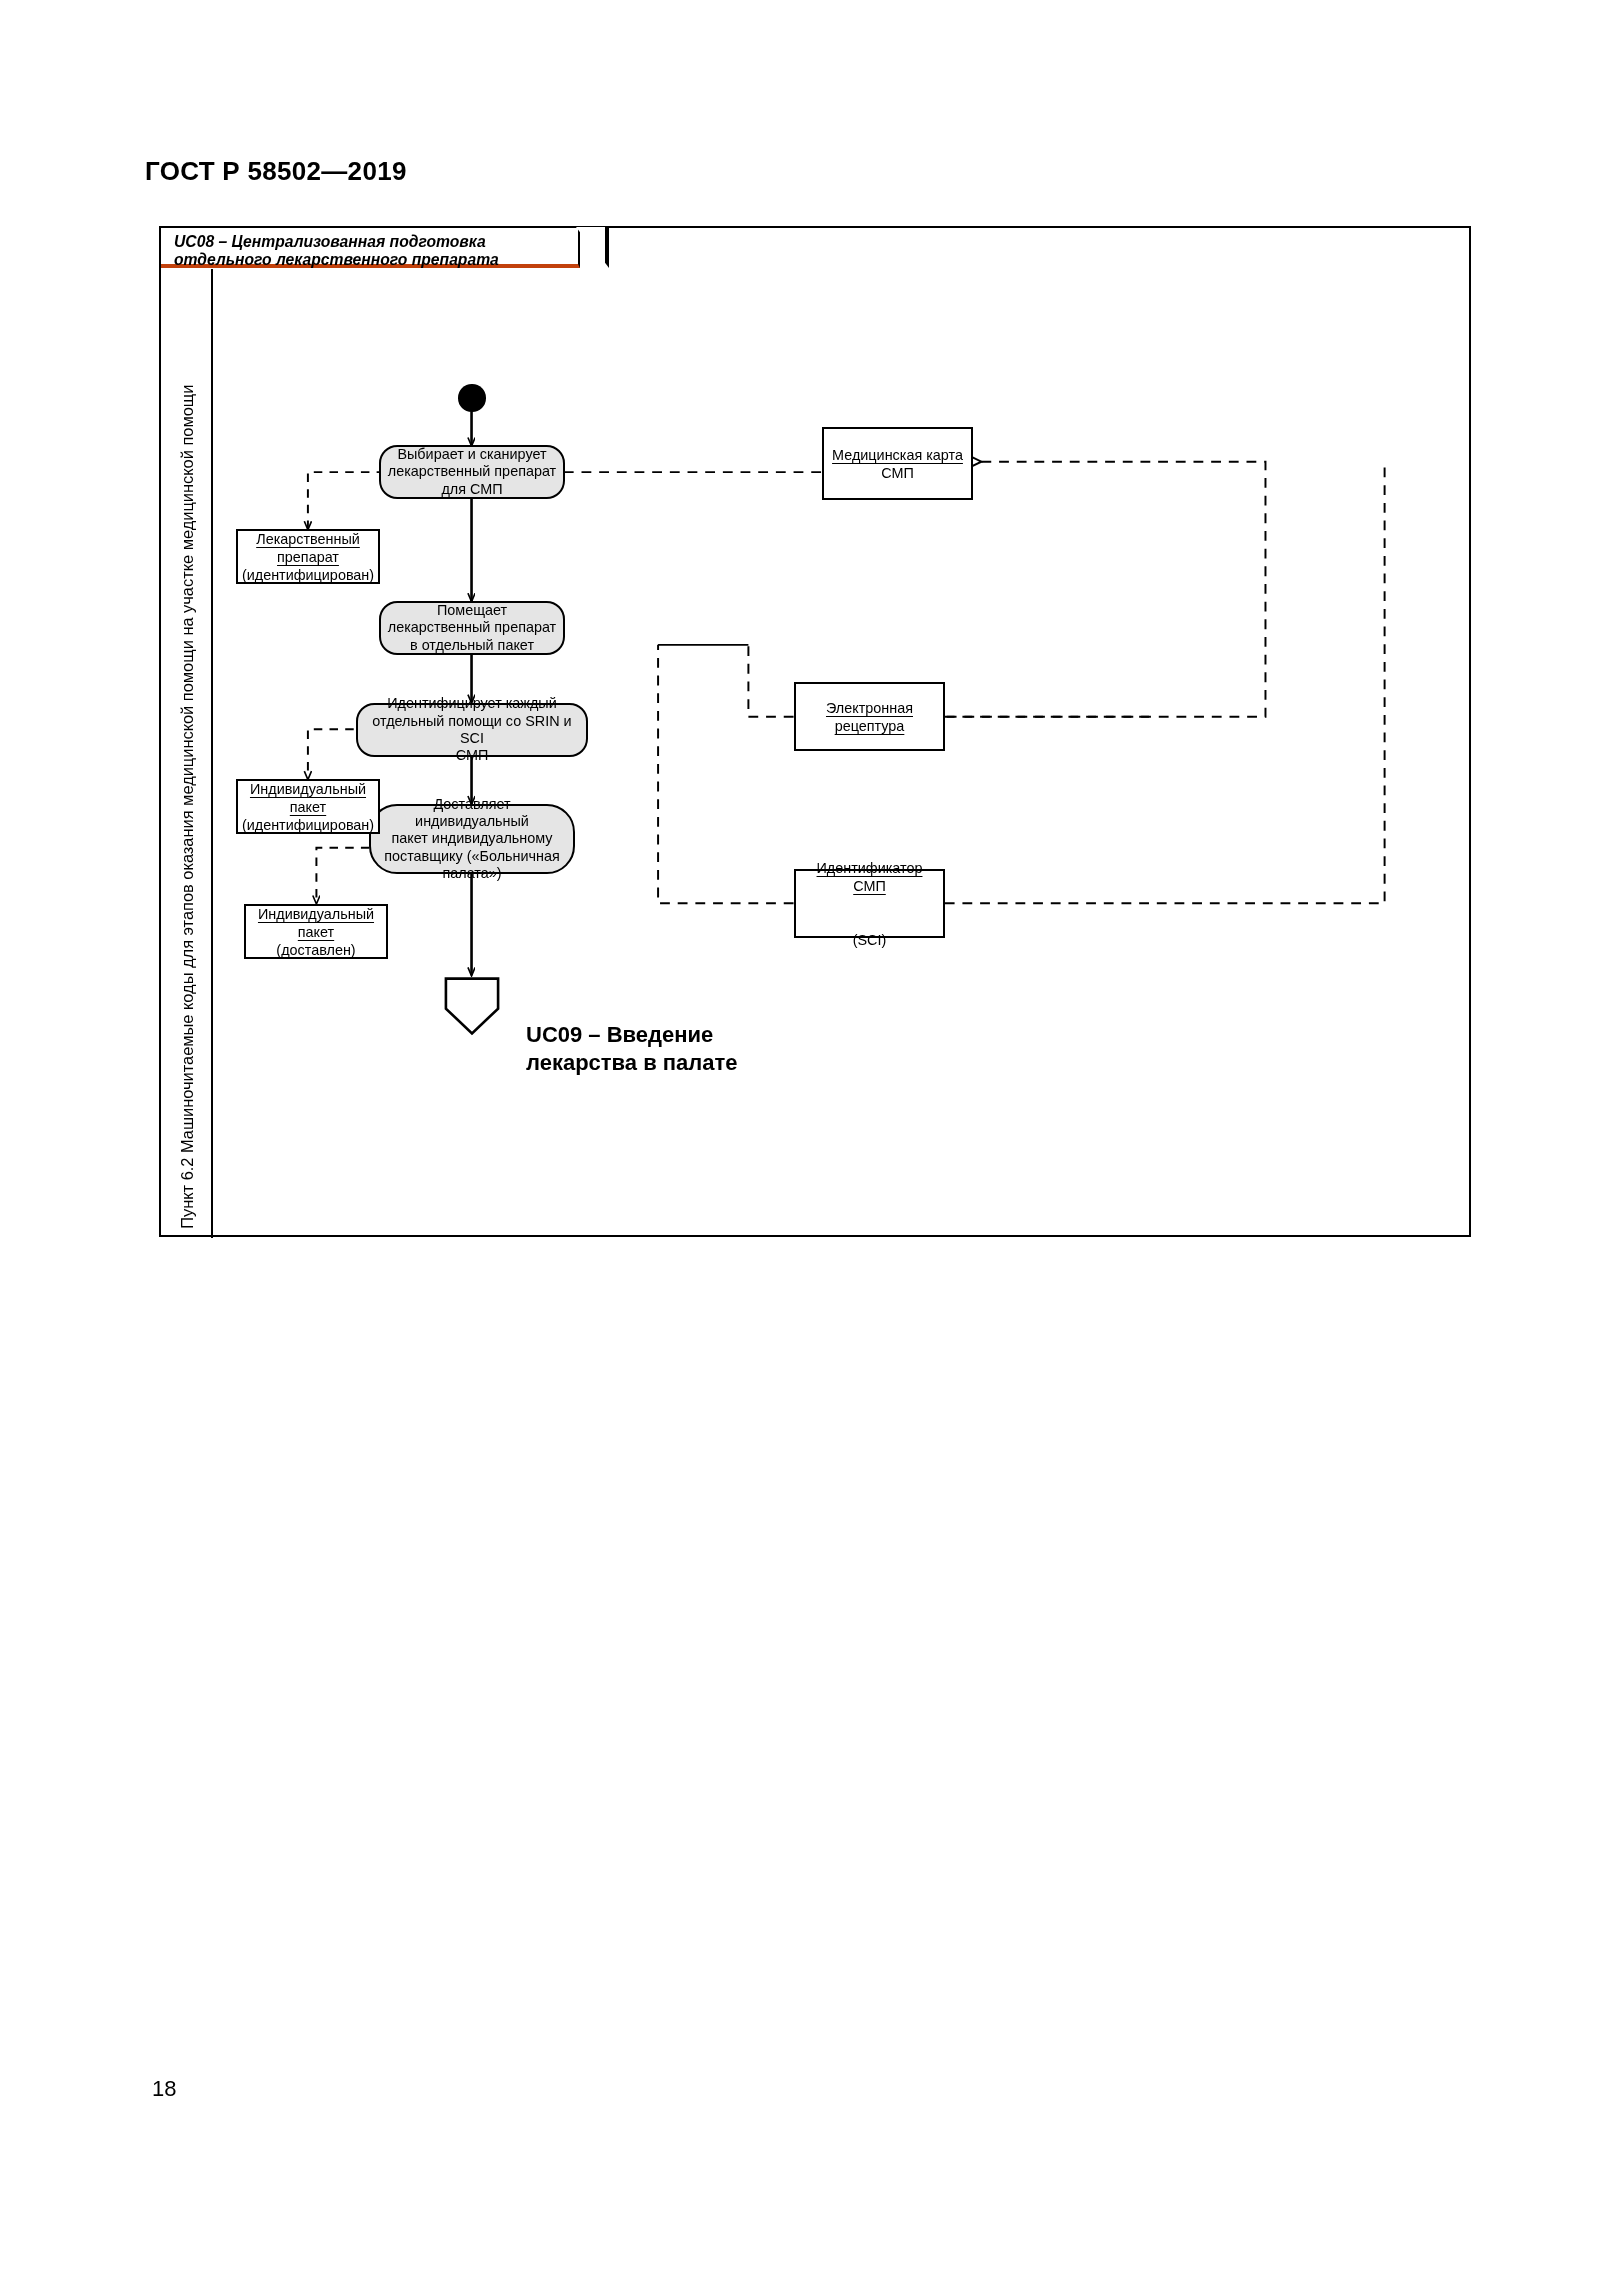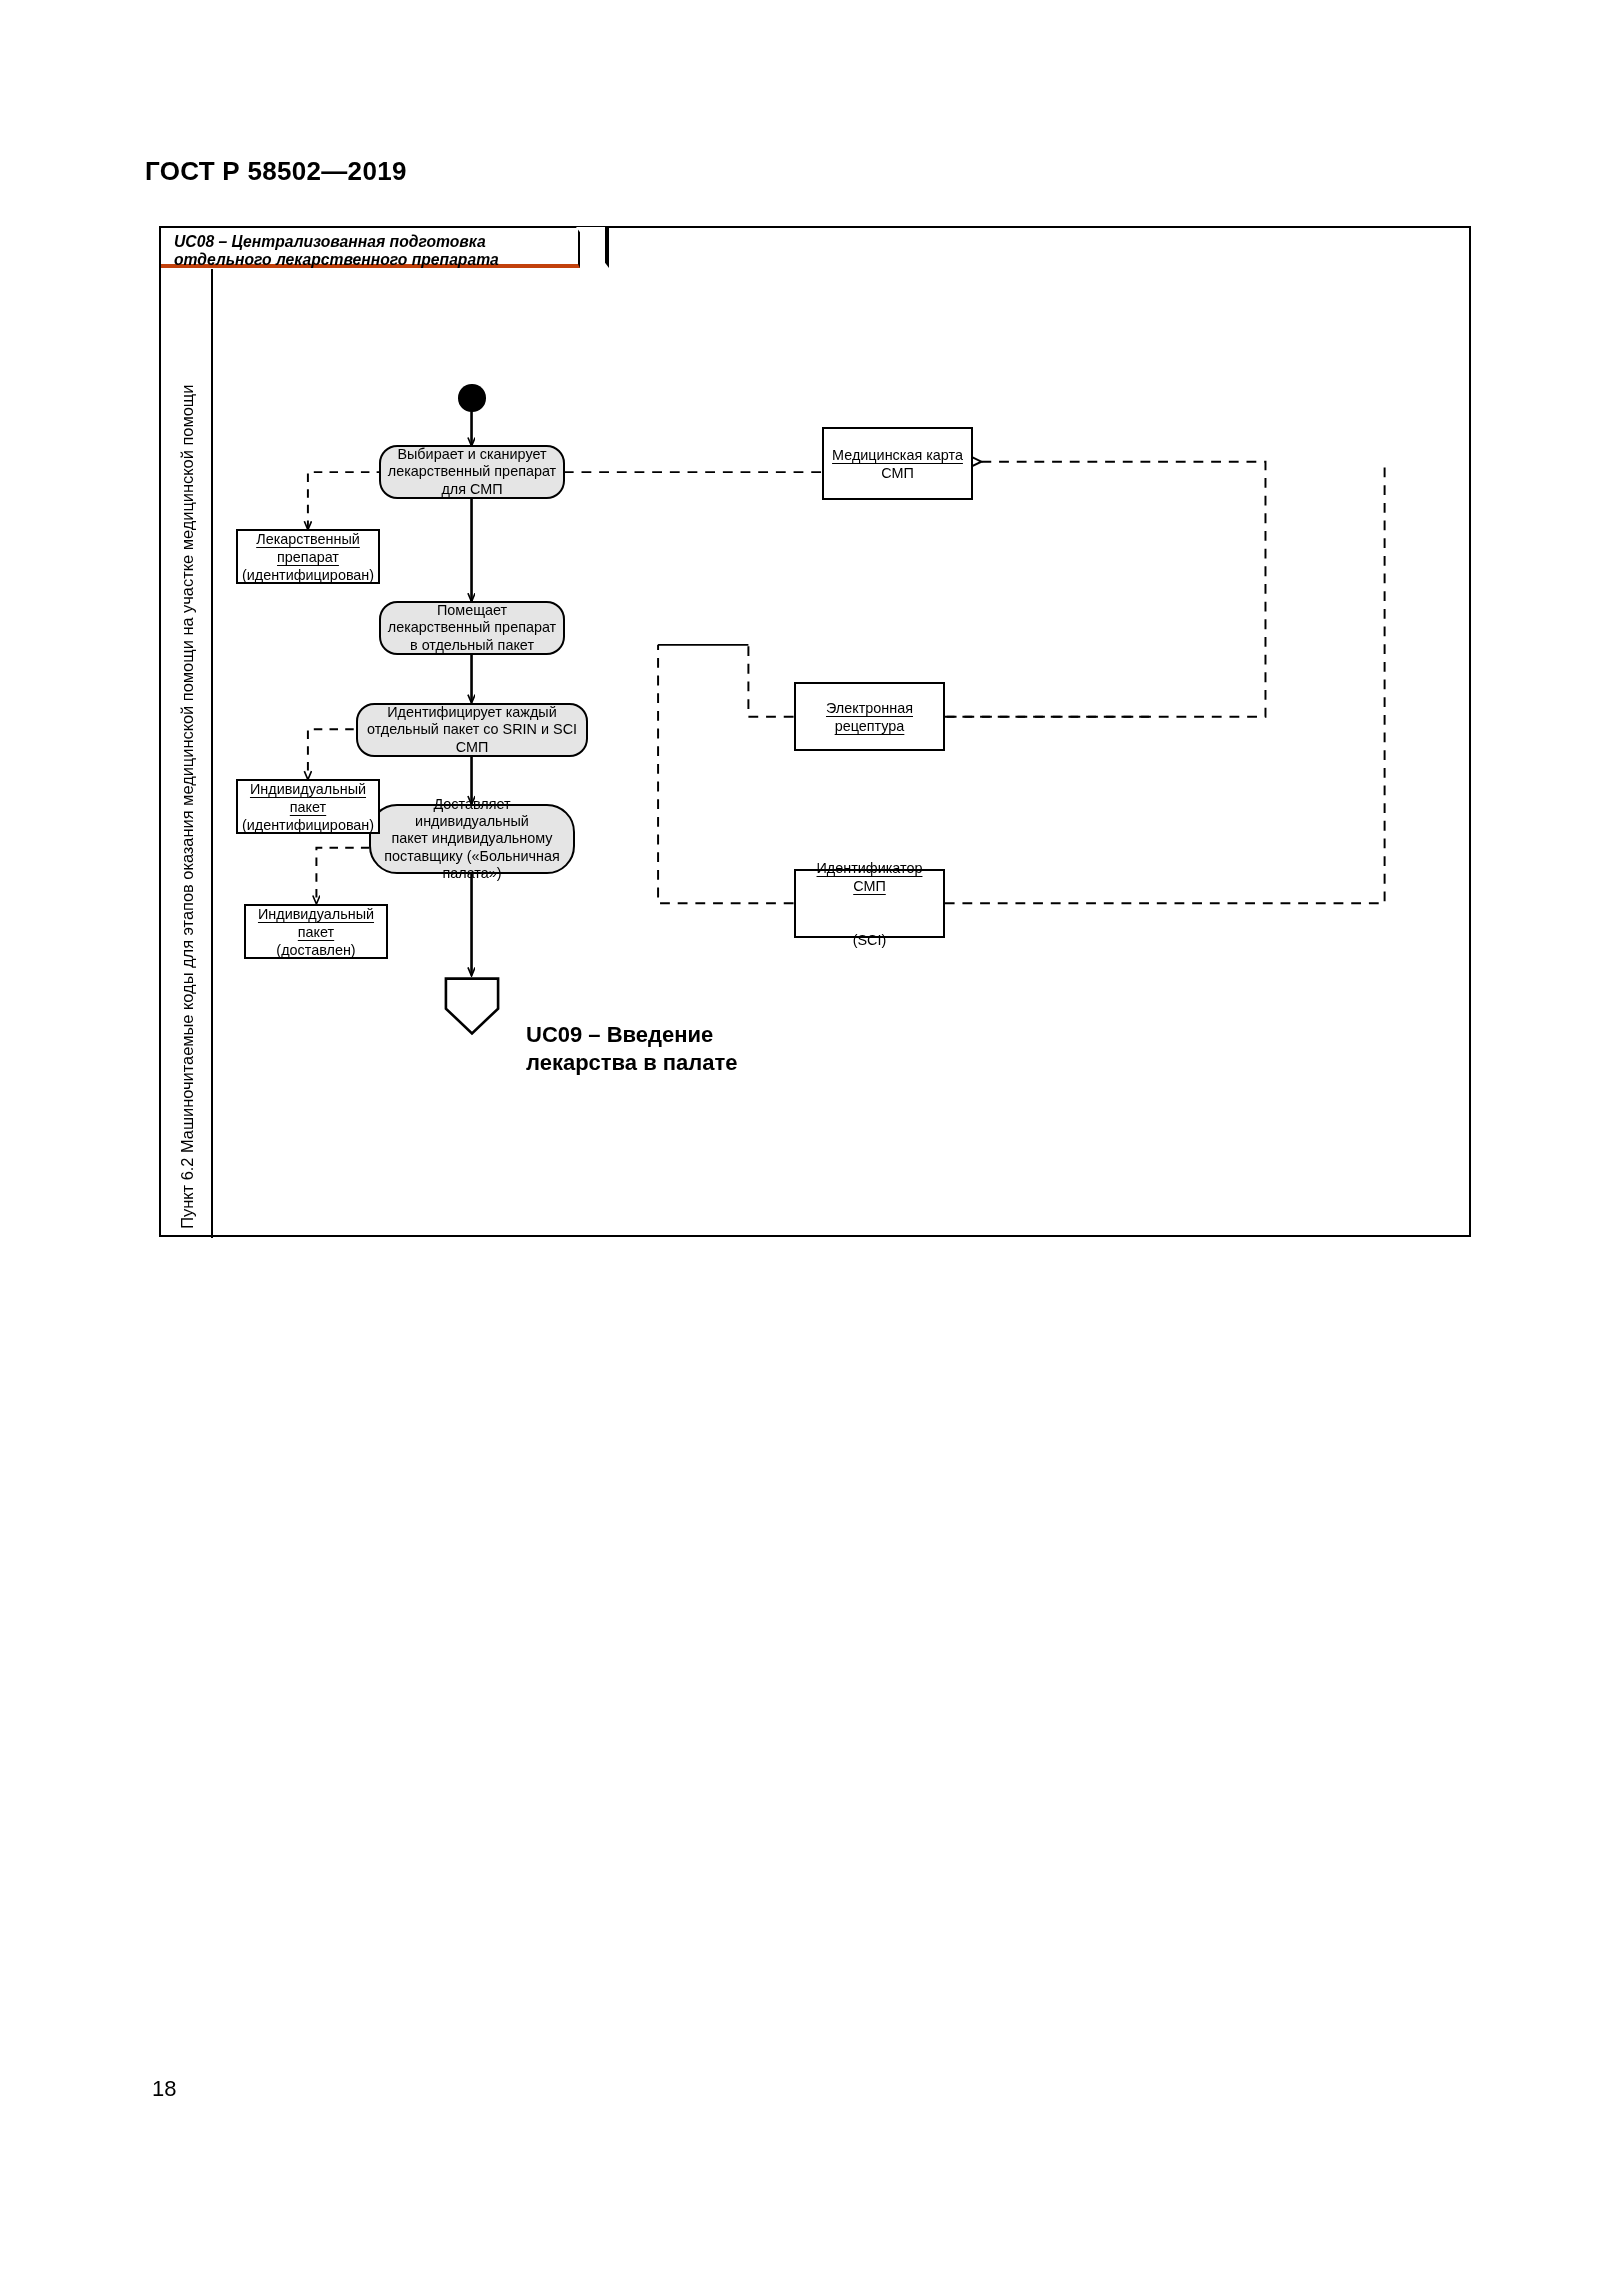--- a/index.html
+++ b/index.html
@@ -289,21 +289,21 @@
       </div>
 
       <div class="node action" style="left:166px; top:280px; width:186px; height:54px;">
         <div>Помещает</div>
         <div>лекарственный препарат</div>
         <div>в отдельный пакет</div>
       </div>
 
       <div class="node action" style="left:143px; top:382px; width:232px; height:54px;">
         <div>Идентифицирует каждый</div>
-        <div>отдельный пакет со SRIN и SCI</div>
+        <div>отдельный помощи со SRIN и SCI</div>
         <div>СМП</div>
       </div>
 
       <div class="node action" style="left:156px; top:483px; width:206px; height:70px;border-radius:28px;">
         <div>Доставляет индивидуальный</div>
         <div>пакет индивидуальному</div>
         <div>поставщику («Больничная</div>
         <div>палата»)</div>
       </div>
 

